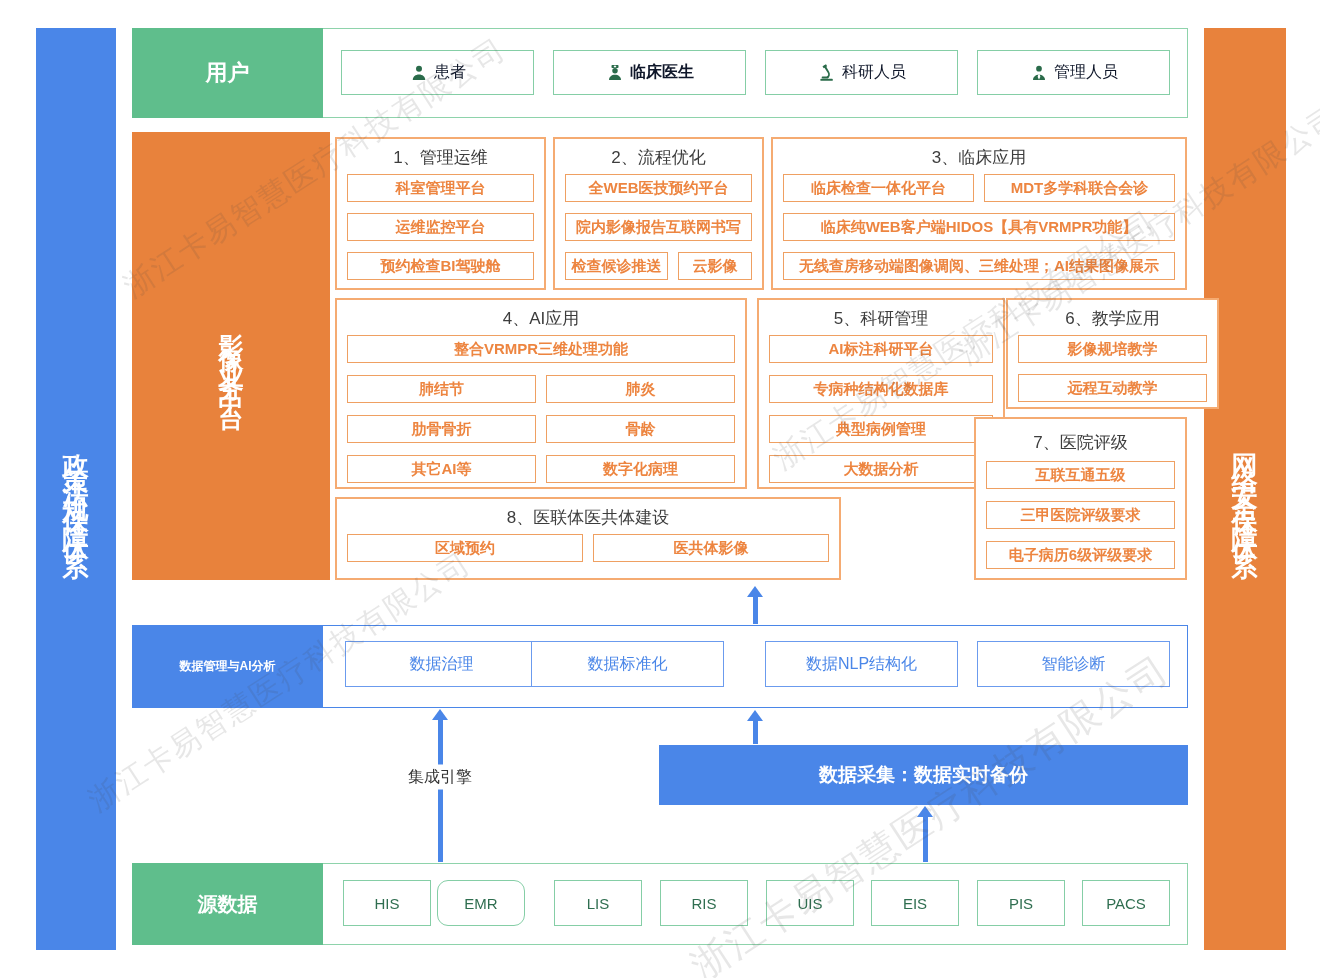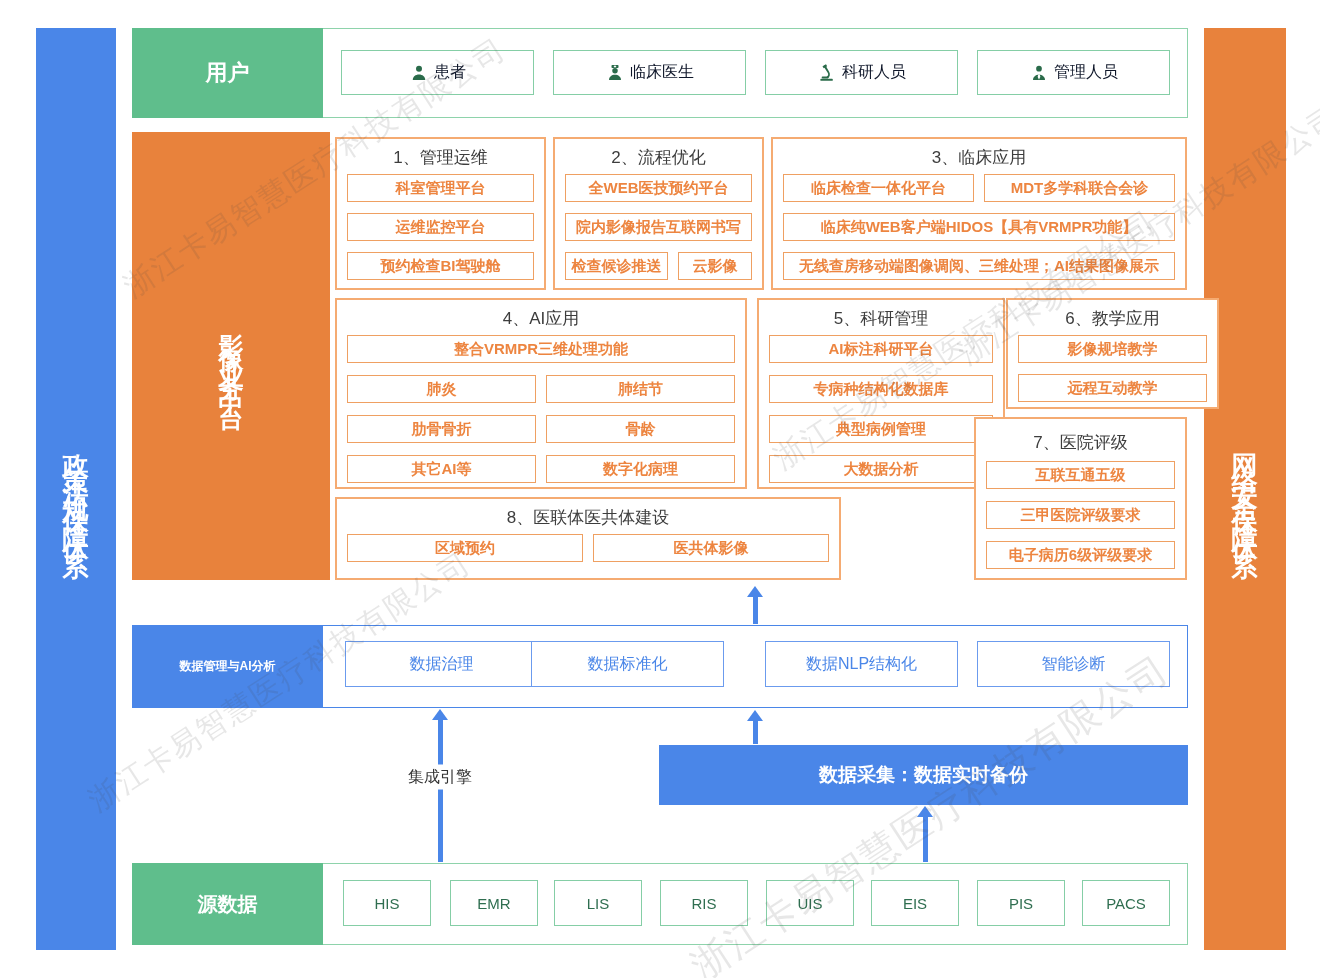--- a/index.html
+++ b/index.html
@@ -96,21 +96,21 @@
   <div class="label-block green" style="top:28px;height:90px;font-size:22px;">
     <span>用户</span>
   </div>
   <div class="user-box" style="left:341px;">
     <svg viewBox="0 0 24 24">
         <circle cx="12" cy="7" r="3.6"></circle>
         <path d="M4.5 20.5c0-4.1 3.4-6.7 7.5-6.7s7.5 2.6 7.5 6.7z"></path>
       </svg>
     <span>患者</span>
   </div>
-  <div class="user-box" style="left:553px;">
+  <div class="user-box" style="left:553px;font-weight:bold;">
     <svg viewBox="0 0 24 24">
       <rect x="7.8" y="2.4" width="8.4" height="3.6" rx="0.8"></rect>
       <rect x="11.4" y="2.9" width="1.2" height="2.6" fill="#fff"></rect>
       <rect x="10.6" y="3.6" width="2.8" height="1.1" fill="#fff"></rect>
       <circle cx="12" cy="9.2" r="3.3"></circle>
       <path d="M4.8 20.5c0-3.9 3.2-6.3 7.2-6.3s7.2 2.4 7.2 6.3z"></path>
     </svg>
     <span>临床医生</span>
   </div>
   <div class="user-box" style="left:765px;">
@@ -166,22 +166,22 @@
       <div class="item">临床纯WEB客户端HIDOS【具有VRMPR功能】</div>
       <div class="item">无线查房移动端图像调阅、三维处理；AI结果图像展示</div>
     </div>
   </div>
 
   <div class="sec" style="left:335px;top:298px;width:412px;height:191px;">
     <div class="sec-title">4、AI应用</div>
     <div class="sec-body" style="gap:12px;">
       <div class="item">整合VRMPR三维处理功能</div>
       <div class="irow">
+        <div class="item">肺结节</div>
         <div class="item">肺炎</div>
-        <div class="item">肺结节</div>
       </div>
       <div class="irow">
         <div class="item">肋骨骨折</div>
         <div class="item">骨龄</div>
       </div>
       <div class="irow">
         <div class="item">其它AI等</div>
         <div class="item">数字化病理</div>
       </div>
     </div>
@@ -254,21 +254,21 @@
   <div class="arrow" style="left:917px;top:806px;height:56px;">
     <div class="head"></div>
       <div class="tail"></div>
   </div>
 
   <div class="band green-border" style="top:863px;height:82px;"></div>
   <div class="label-block green" style="top:863px;height:82px;font-size:20px;">
     <span>源数据</span>
   </div>
   <div class="src-box" style="left:343px;">HIS</div>
-  <div class="src-box" style="left:450px;">EMR</div>
+  <div class="src-box" style="left:437px;border-radius:11px;">EMR</div>
   <div class="src-box" style="left:554px;">LIS</div>
   <div class="src-box" style="left:660px;">RIS</div>
   <div class="src-box" style="left:766px;">UIS</div>
   <div class="src-box" style="left:871px;">EIS</div>
   <div class="src-box" style="left:977px;">PIS</div>
   <div class="src-box" style="left:1082px;">PACS</div>
 
 </div>
 
 </body></html>

